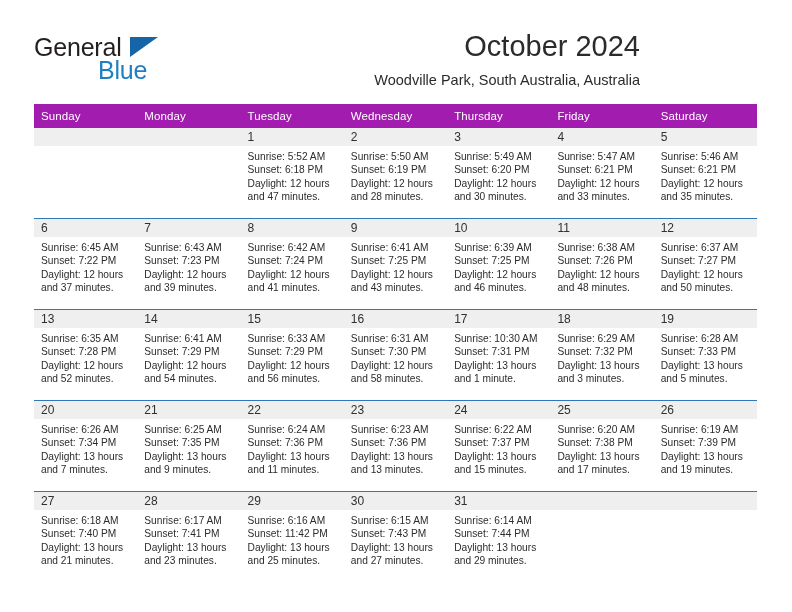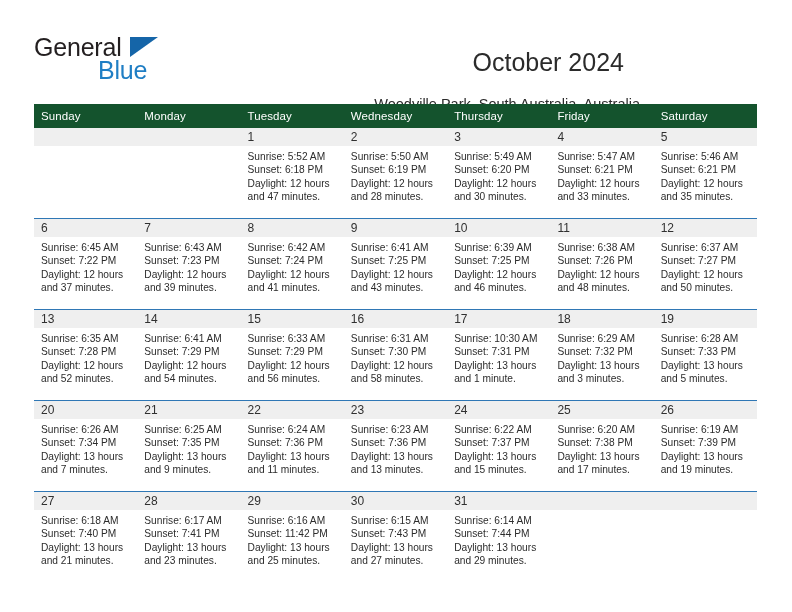--- a/index.html
+++ b/index.html
@@ -64,26 +64,26 @@
     border-bottom: 20px solid transparent;
   }
 
   .title-block {
     position: absolute;
     right: 36px;
     top: 30px;
     text-align: right;
   }
   .cal-title {
-    font-size: 25px;
+    font-size: 29px;
     color: #2b2b2b;
     line-height: 32px;
     white-space: nowrap;
     font-weight: normal;
-    margin: 16px;
+    margin: 0;
   }
   .cal-subtitle {
     font-size: 14.5px;
     color: #2b2b2b;
     line-height: 20px;
     white-space: nowrap;
     margin: 8px 0 0 16px;
     font-weight: normal;
   }
 
@@ -95,21 +95,21 @@
     width: 723px;
   }
   table.cal-table {
     border-collapse: collapse;
     table-layout: fixed;
     width: 723px;
   }
   table.cal-table col { width: 103.28px; }
 
   thead th {
-    background: #14532d;
+    background: #a21caf;
     color: #ffffff;
     font-size: 11.5px;
     font-weight: normal;
     text-align: left;
     padding: 6px 0 6px 7px;
     height: 11px;
     vertical-align: middle;
     letter-spacing: 0.1px;
   }
 

